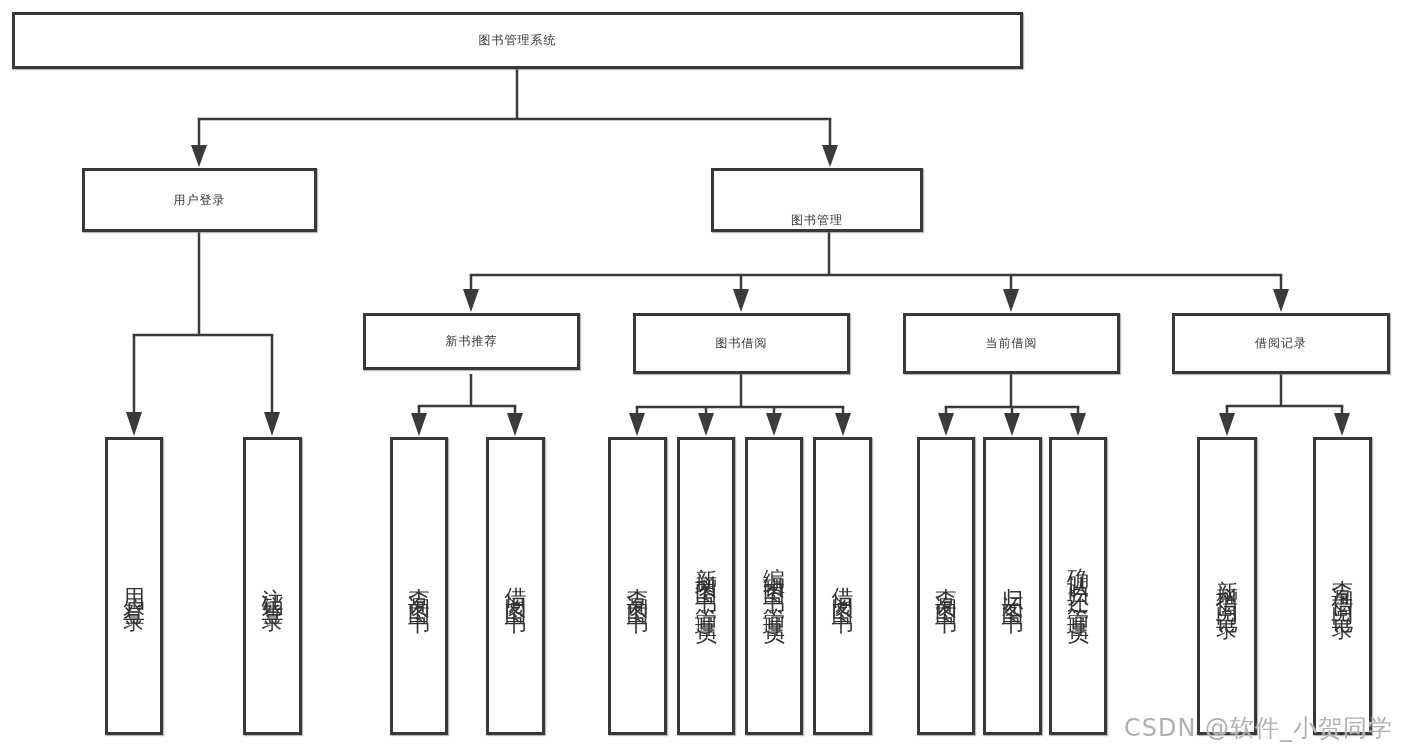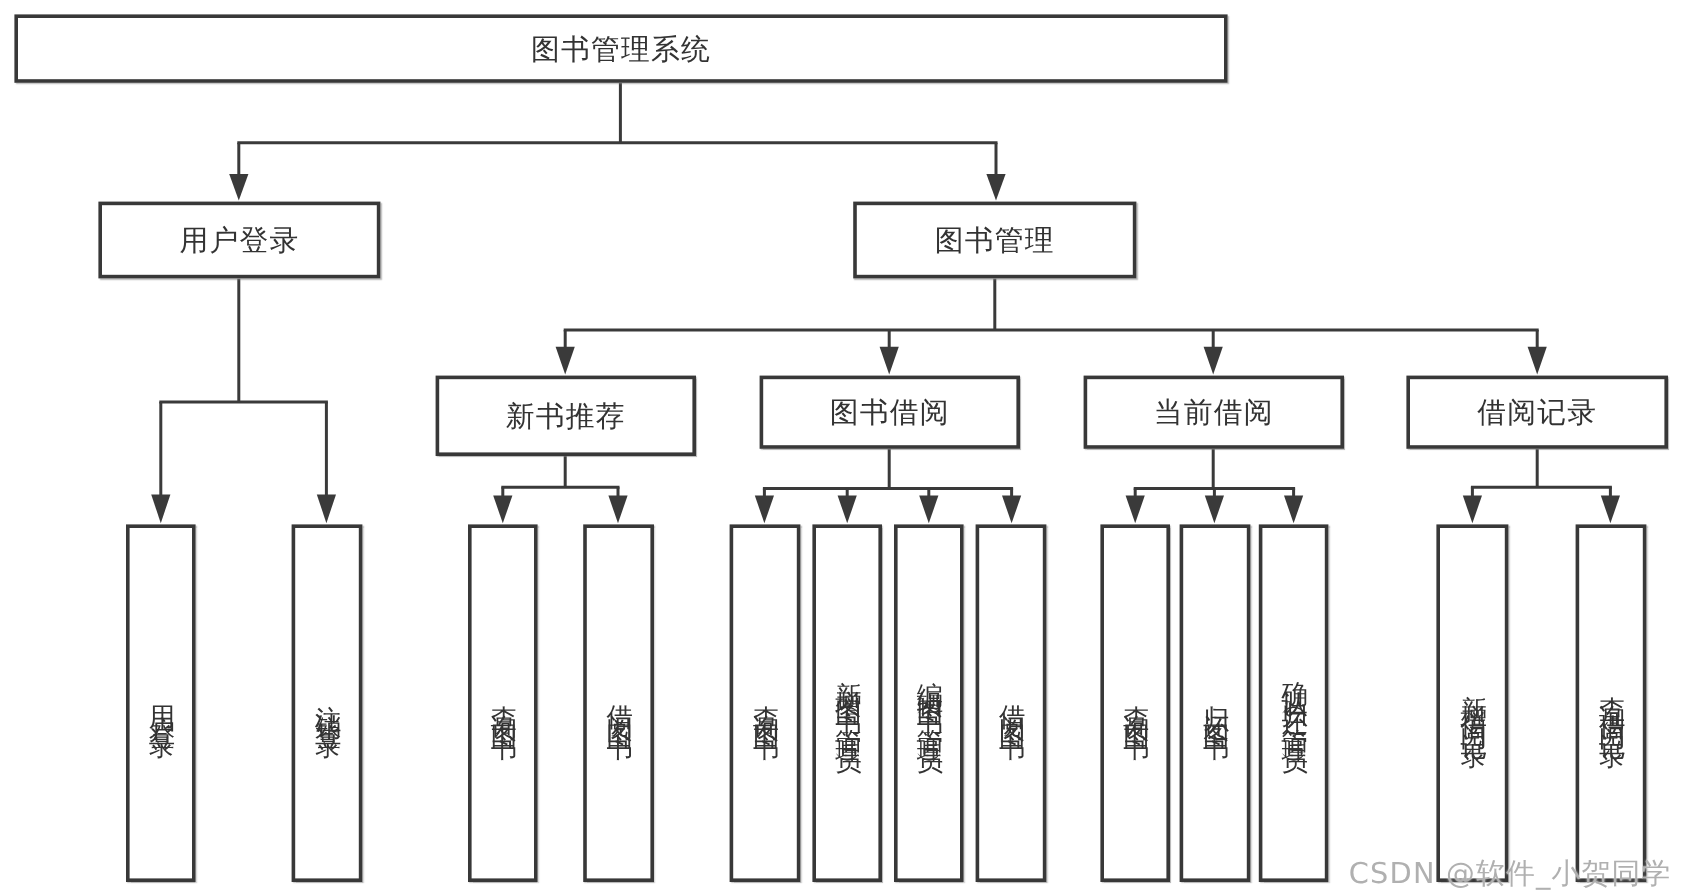--- a/index.html
+++ b/index.html
@@ -22,21 +22,21 @@
     box-sizing: border-box;
     background: #ffffff;
     border: 3px solid #383838;
     box-shadow: 1px 1px 1px rgba(130,130,130,0.55);
     display: flex;
     align-items: center;
     justify-content: center;
     color: #333333;
   }
   .node-h .label {
-    font-size: 24px;
+    font-size: 12px;
     letter-spacing: 1px;
     white-space: nowrap;
   }
   .node-v .label {
     writing-mode: vertical-rl;
     text-orientation: mixed;
     font-size: 22px;
     letter-spacing: 8px;
     line-height: 1;
   }
@@ -135,25 +135,25 @@
     </g>
   </svg>
 
   <div class="node node-h" style="left:12px; top:12px; width:1011px; height:57px;">
     <span class="label">图书管理系统</span>
   </div>
 
   <div class="node node-h" style="left:82px; top:168px; width:235px; height:64px;">
     <span class="label">用户登录</span>
   </div>
-  <div class="node node-h" style="left:711px; top:168px; width:236px; height:64px;">
+  <div class="node node-h" style="left:711px; top:168px; width:212px; height:64px;align-items:flex-end;">
     <span class="label">图书管理</span>
   </div>
 
-  <div class="node node-h" style="left:363px; top:313px; width:217px; height:67px;">
+  <div class="node node-h" style="left:363px; top:313px; width:217px; height:57px;">
     <span class="label">新书推荐</span>
   </div>
   <div class="node node-h" style="left:633px; top:313px; width:217px; height:61px;justify-content:center;">
     <span class="label">图书借阅</span>
   </div>
   <div class="node node-h" style="left:903px; top:313px; width:217px; height:61px;text-align:center;">
     <span class="label">当前借阅</span>
   </div>
   <div class="node node-h" style="left:1172px; top:313px; width:218px; height:61px;">
     <span class="label">借阅记录</span>

